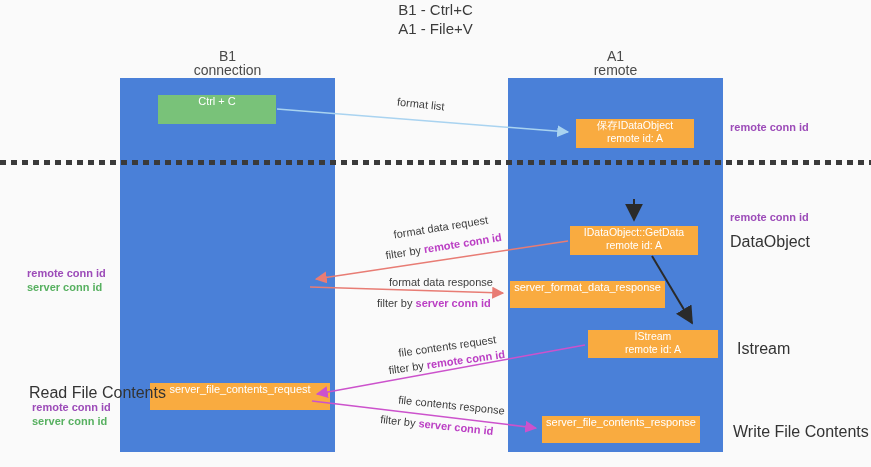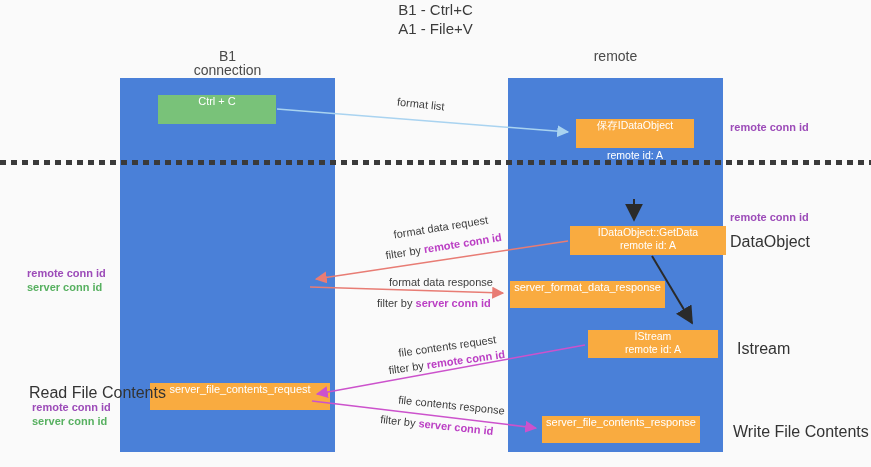--- a/index.html
+++ b/index.html
@@ -55,39 +55,40 @@
   <div class="title">
     <div>B1 - Ctrl+C</div>
     <div>A1 - File+V</div>
   </div>
 
   <div class="lane-header" style="left:120px;">
     <div>B1</div>
     <div>connection</div>
   </div>
   <div class="lane-header" style="left:508px;">
+    <div>A1</div>
     <div>remote</div>
   </div>
 
   <div class="lane" style="left:120px;"></div>
   <div class="lane" style="left:508px;"></div>
 
   <div class="dashed-sep"></div>
 
   <div class="node green" style="left:158px;top:95px;width:118px;height:29px;">
     <div>Ctrl + C</div>
   </div>
 
-  <div class="node orange" style="left:576px;top:119px;width:118px;height:29px;gap:17px;">
+  <div class="node orange" style="left:576px;top:119px;width:118px;height:29px;">
     <div class="l2">保存IDataObject</div>
     <div class="l2">remote id: A</div>
   </div>
 
 
-  <div class="node orange" style="left:570px;top:226px;width:156px;height:29px;">
+  <div class="node orange" style="left:570px;top:226px;width:128px;height:29px;">
     <div class="l2">IDataObject::GetData</div>
     <div class="l2">remote id: A</div>
   </div>
 
 
   <div class="node orange" style="left:510px;top:281px;width:155px;height:27px;">
     <div>server_format_data_response</div>
   </div>
 
   <div class="node orange" style="left:588px;top:330px;width:130px;height:28px;">

